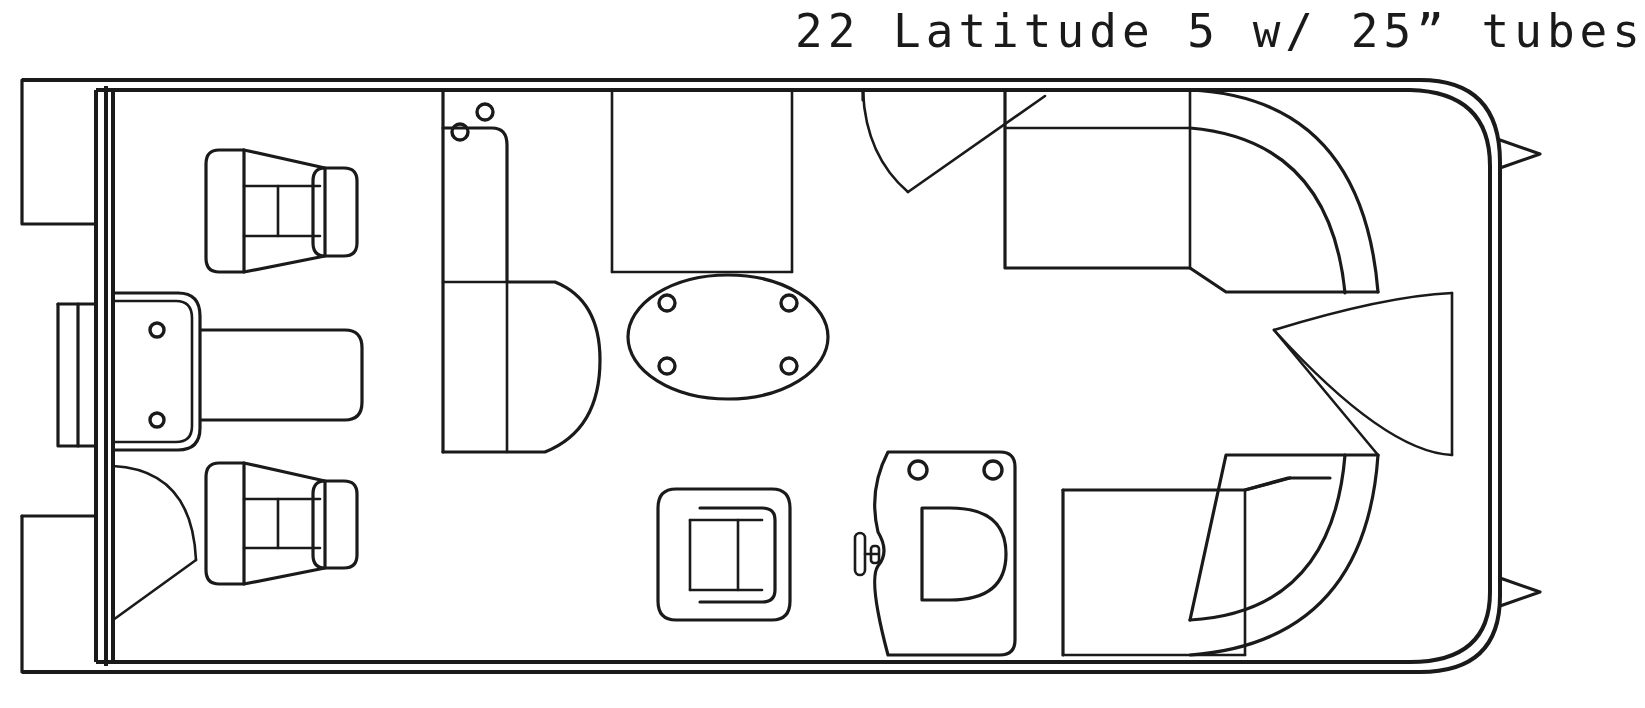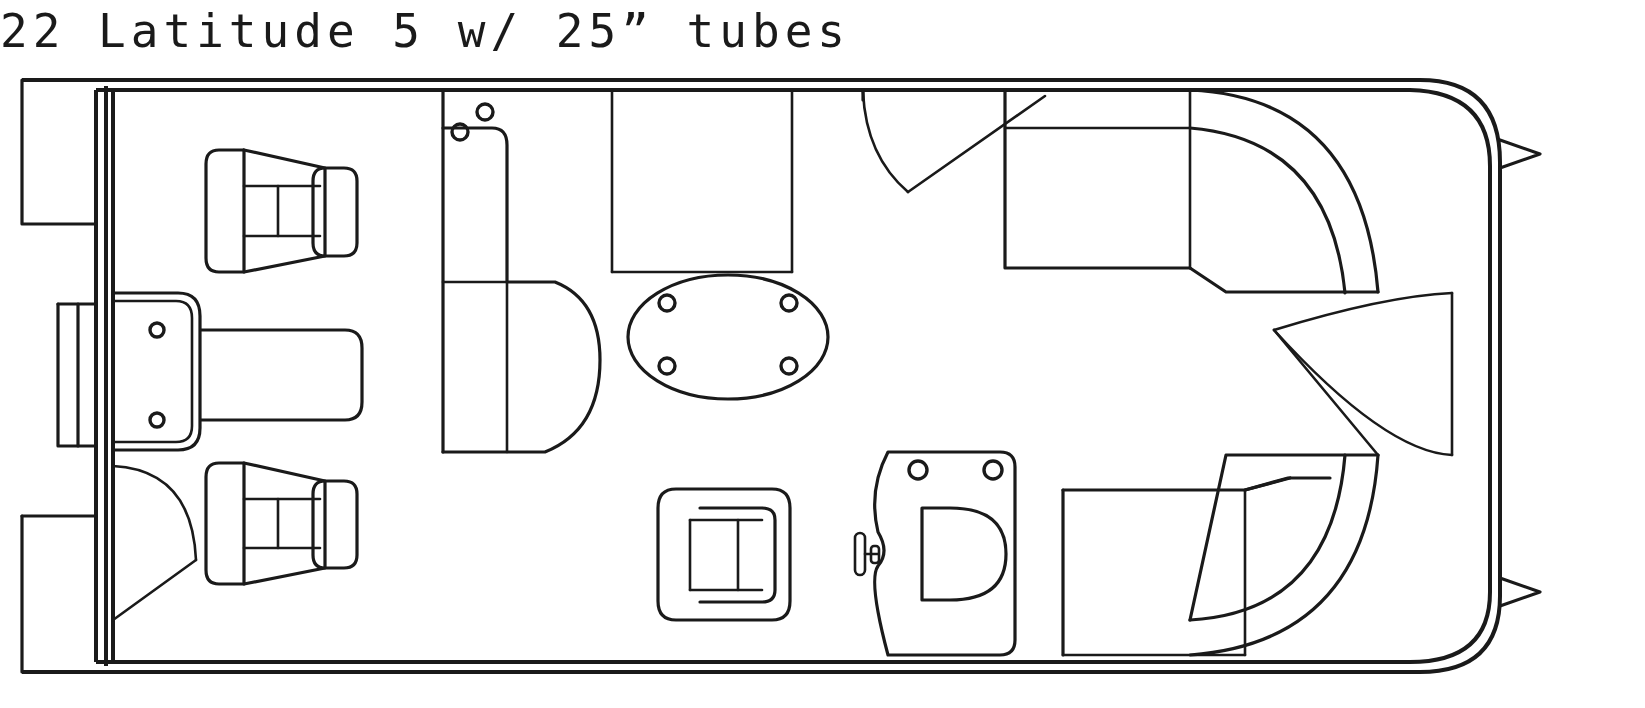--- a/index.html
+++ b/index.html
@@ -17,21 +17,21 @@
     position: relative;
     width: 1645px;
     height: 708px;
     background: #ffffff;
   }
   #plan-title {
     position: absolute;
     top: 4px;
     left: 0;
     width: 1645px;
-    text-align: left;
+    text-align: right;
     font-family: "DejaVu Sans Mono", monospace;
     font-size: 46px;
     letter-spacing: 5px;
     font-weight: 400;
     color: #1a1a1a;
     white-space: pre;
   }
   #plan-svg {
     position: absolute;
     top: 0;

